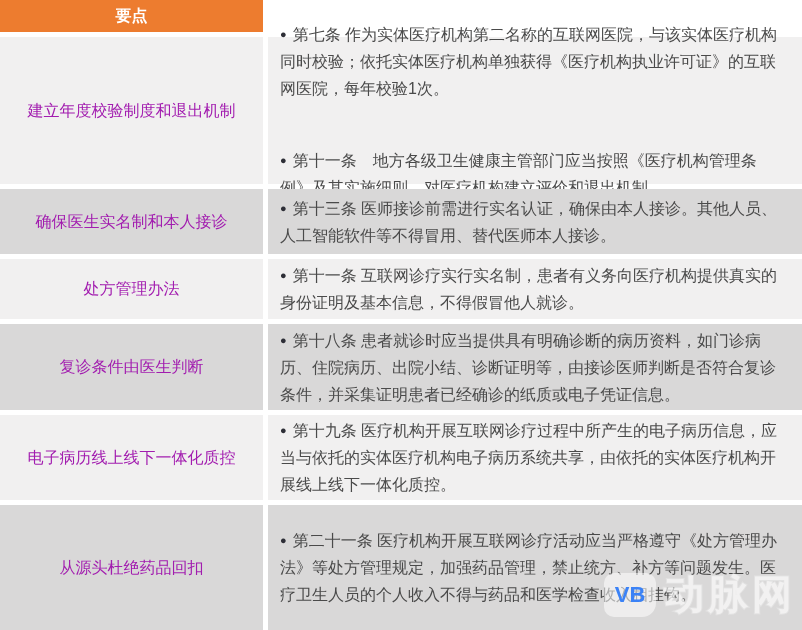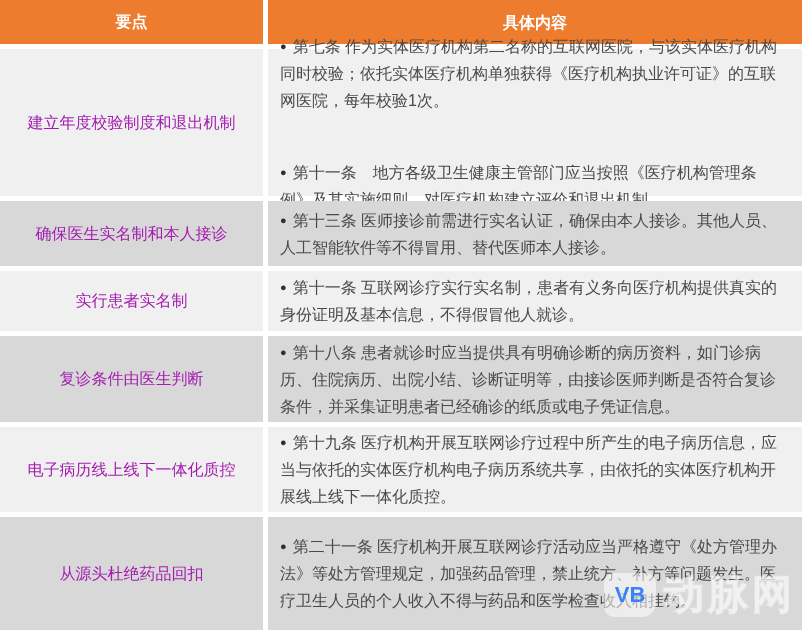--- a/index.html
+++ b/index.html
@@ -12,21 +12,21 @@
   }
   .table{
     width:802px;height:630px;
     display:flex;flex-direction:column;
     gap:5px;
     background:#ffffff;
   }
   .row{
     display:flex;gap:5px;flex:0 0 auto;
   }
-  .row.header{height:44px;}
+  .row.header{height:32px;}
   .cell{box-sizing:border-box;}
   .cell.left{
     width:263px;flex:0 0 263px;
     display:flex;align-items:center;justify-content:center;
     text-align:center;
     color:#a21caf;
     font-size:16px;
     line-height:24px;
     padding:4px 10px;
   }
@@ -81,23 +81,20 @@
 </style>
 </head>
 <body>
 
 <div class="table">
 
   <div class="row header">
     <div class="cell left">
       <span>要点</span>
     </div>
-    <div class="cell right">
-      <span>具体内容</span>
-    </div>
   </div>
 
   <div class="row r-light" style="height:147px">
     <div class="cell left">
       <span>建立年度校验制度和退出机制</span>
     </div>
     <div class="cell right">
       <p class="item"><span class="bullet">●</span><span>第七条 作为实体医疗机构第二名称的互联网医院，与该实体医疗机构同时校验；依托实体医疗机构单独获得《医疗机构执业许可证》的互联网医院，每年校验1次。</span></p>
       <p class="item"><span class="bullet">●</span><span>第十一条　地方各级卫生健康主管部门应当按照《医疗机构管理条例》及其实施细则，对医疗机构建立评价和退出机制。</span></p>
     </div>
@@ -107,21 +104,21 @@
     <div class="cell left">
       <span>确保医生实名制和本人接诊</span>
     </div>
     <div class="cell right">
       <p class="item"><span class="bullet">●</span><span>第十三条 医师接诊前需进行实名认证，确保由本人接诊。其他人员、人工智能软件等不得冒用、替代医师本人接诊。</span></p>
     </div>
   </div>
 
   <div class="row r-light" style="height:60px">
     <div class="cell left">
-      <span>实行患者实名制</span>
+      <span>处方管理办法</span>
     </div>
     <div class="cell right">
       <p class="item"><span class="bullet">●</span><span>第十一条 互联网诊疗实行实名制，患者有义务向医疗机构提供真实的身份证明及基本信息，不得假冒他人就诊。</span></p>
     </div>
   </div>
 
   <div class="row r-dark" style="height:86px">
     <div class="cell left">
       <span>复诊条件由医生判断</span>
     </div>

